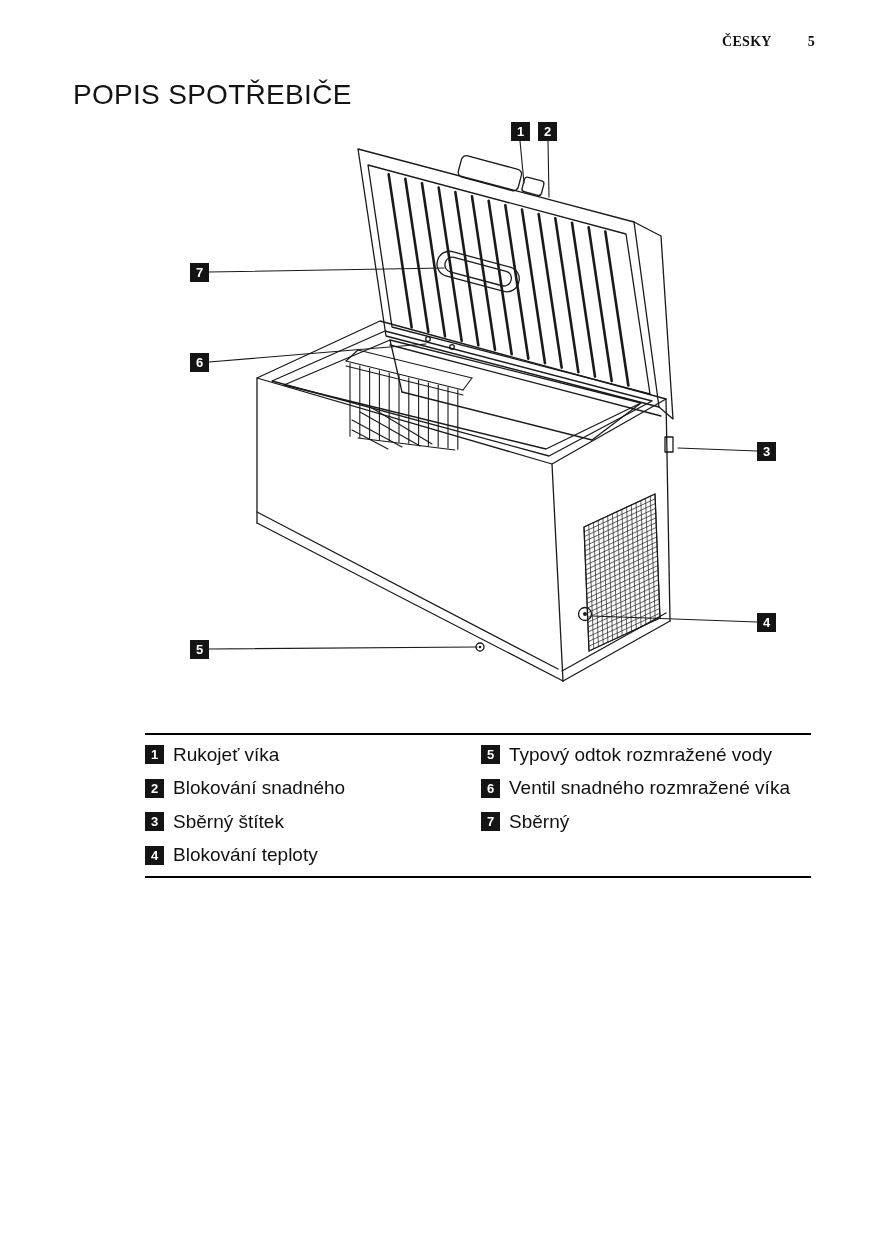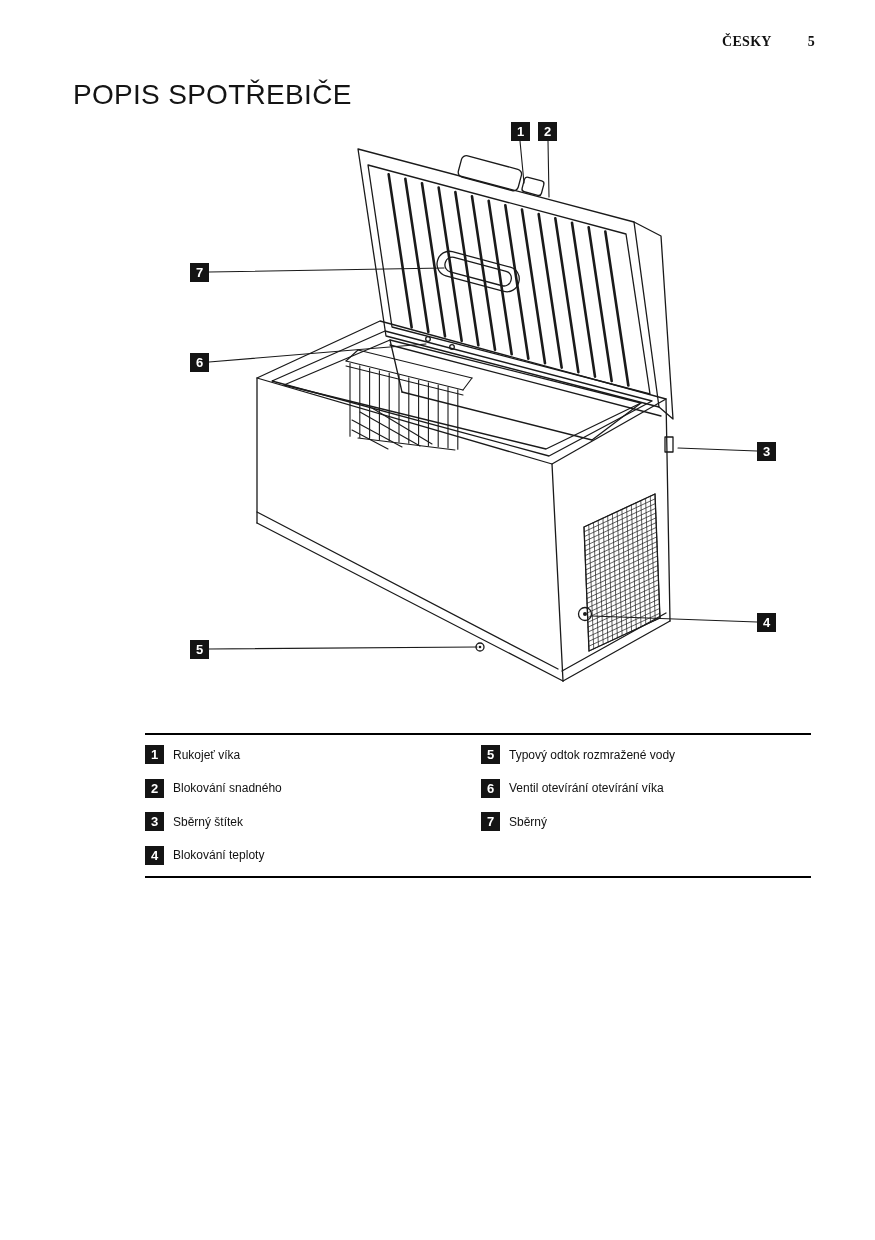--- a/index.html
+++ b/index.html
@@ -22,21 +22,21 @@
     border-top:2px solid #000;border-bottom:2px solid #000;
     display:flex;padding:3px 0 4px 0;box-sizing:border-box;
   }
   .col{display:flex;flex-direction:column;}
   .col.left{width:336px;}
   .row{display:flex;align-items:center;height:33.5px;}
   .lbadge{
     width:19px;height:19px;background:#141414;color:#fff;font-size:13px;font-weight:bold;
     display:flex;align-items:center;justify-content:center;margin-right:9px;flex:0 0 auto;
   }
-  .lbl{font-size:12px;white-space:nowrap;}
+  .lbl{font-size:19px;white-space:nowrap;}
 </style>
 </head>
 <body>
 
 <div class="page">
 
   <div class="hdr">
     <span>ČESKY</span>
     <span class="pg">5</span>
   </div>
@@ -229,21 +229,21 @@
         <span class="lbl">Blokování teploty</span>
       </div>
     </div>
     <div class="col">
       <div class="row">
         <span class="lbadge">5</span>
         <span class="lbl">Typový odtok rozmražené vody</span>
       </div>
       <div class="row">
         <span class="lbadge">6</span>
-        <span class="lbl">Ventil otevírání otevírání víka</span>
+        <span class="lbl">Ventil snadného rozmražené víka</span>
       </div>
       <div class="row">
         <span class="lbadge">7</span>
         <span class="lbl">Sběrný</span>
       </div>
     </div>
   </div>
 </div>
 
 </body></html>

